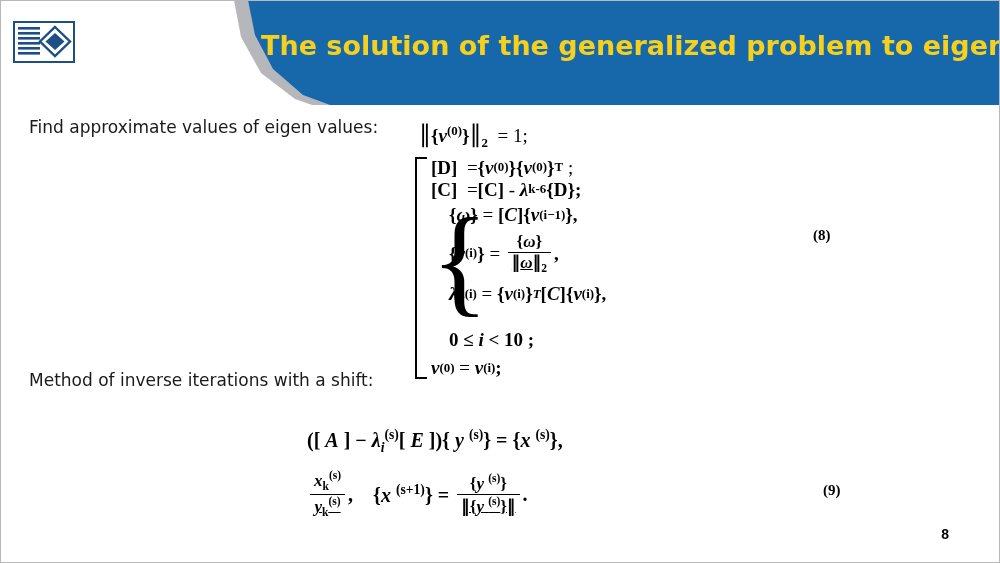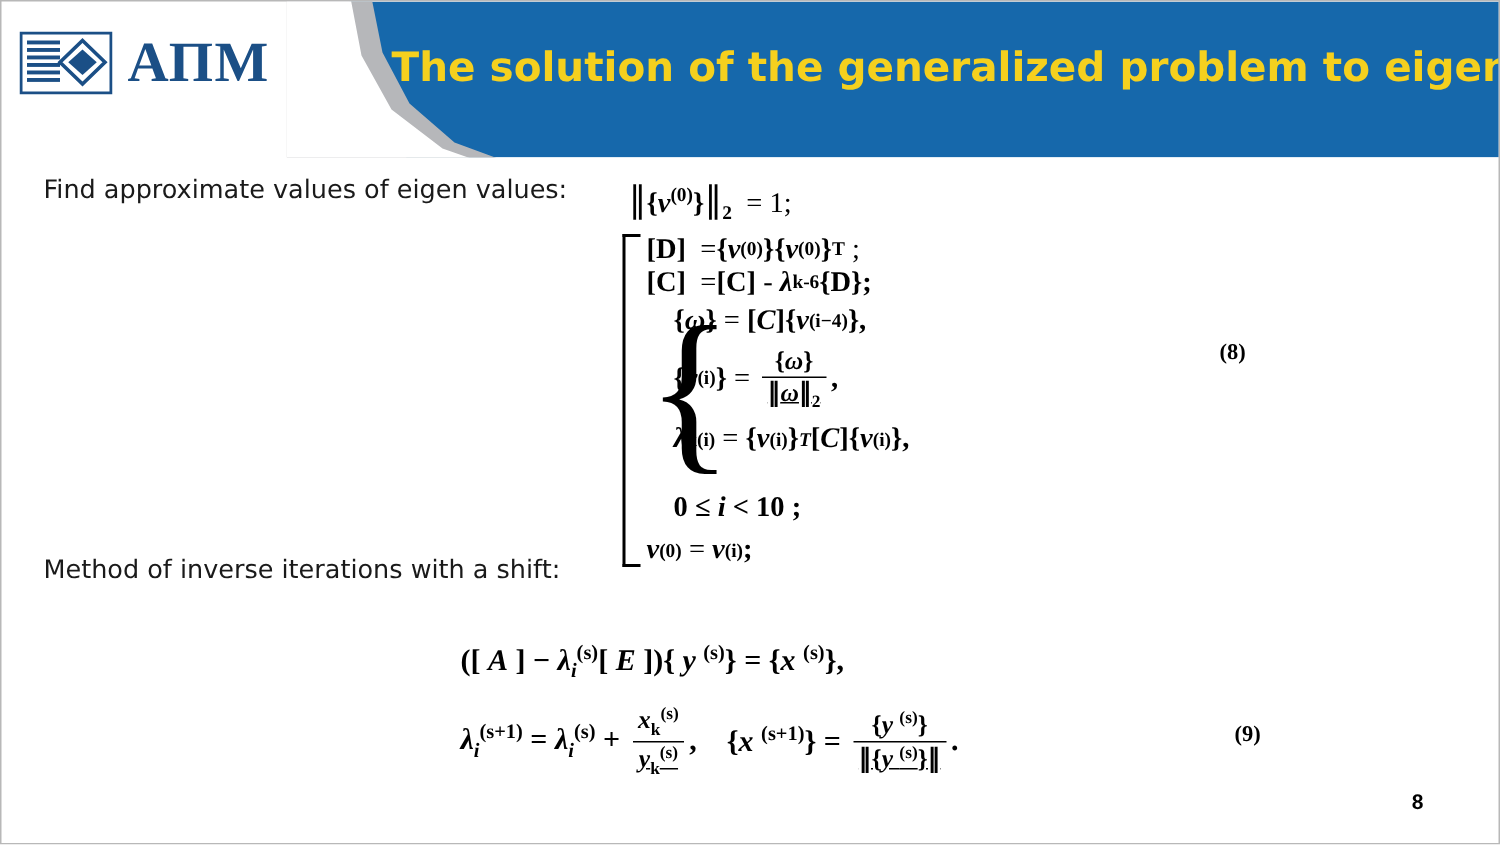--- a/index.html
+++ b/index.html
@@ -234,21 +234,20 @@
             <rect x="5" y="11" width="22" height="2.6"></rect>
             <rect x="5" y="16" width="22" height="2.6"></rect>
             <rect x="5" y="21" width="22" height="2.6"></rect>
             <rect x="5" y="26" width="22" height="2.6"></rect>
             <rect x="5" y="31" width="22" height="2.6"></rect>
           </g>
           <polygon points="42,6 57,20.5 42,35 27,20.5" fill="none" stroke="#1b4f86" stroke-width="2.4"></polygon>
           <polygon points="42,12 51.5,20.5 42,29 32.5,20.5" fill="#1b4f86"></polygon>
         </svg>
       </span>
-      <span class="logo-text">АПМ</span>
     </div>
 
     <div class="slide-title">The solution of the generalized problem to eigen values</div>
   </div>
 
   <div class="body-area">
 
     <div class="label label-inverse">Method of inverse iterations with a shift:</div>
     <div class="label label-find">Find approximate values of eigen values:</div>
 
@@ -273,21 +272,21 @@
         </div>
 
         <div class="line">
           <span class="bold">[C]</span>&nbsp;&nbsp;= <span class="bold">[C]</span>&nbsp;-&nbsp;<span class="bold mi">λ</span><span class="sub bold">k-6</span><span class="bold">{D};</span>
         </div>
 
         <div class="inner-group">
           <span class="big-brace">{</span>
 
           <div class="line">
-            <span class="bold">{</span><span class="bold mi">ω</span><span class="bold">}</span>&nbsp;=&nbsp;<span class="bold">[</span><span class="bold mi">C</span><span class="bold">]{</span><span class="bold mi">v</span><span class="sup bold">(i−4)</span><span class="bold">},</span>
+            <span class="bold">{</span><span class="bold mi">ω</span><span class="bold">}</span>&nbsp;=&nbsp;<span class="bold">[</span><span class="bold mi">C</span><span class="bold">]{</span><span class="bold mi">v</span><span class="sup bold">(i−1)</span><span class="bold">},</span>
           </div>
 
           <div class="line" style="margin-top:6px;">
             <span class="bold">{</span><span class="bold mi">v</span><span class="sup bold">(i)</span><span class="bold">}</span>&nbsp;=&nbsp;
             <span class="frac">
               <span class="num bold">{<span class="mi">ω</span>}</span>
               <span class="den bold">∥<span class="mi">ω</span>∥<span class="sub">2</span></span>
             </span>
             <span class="bold">,</span>
           </div>
@@ -305,21 +304,20 @@
           <span class="bold mi">v</span><span class="sup bold">(0)</span>&nbsp;=&nbsp;<span class="bold mi">v</span><span class="sup bold">(i)</span><span class="bold">;</span>
         </div>
       </div>
     </div>
 
     <div class="block9 math">
       <div class="line">
         <span class="nb bold">([&nbsp;<span class="mi">A</span>&nbsp;] − <span class="mi">λ</span><span class="sub"><span class="mi">i</span></span><span class="sup">(s)</span>[&nbsp;<span class="mi">E</span>&nbsp;]){&nbsp;<span class="mi">y</span>&nbsp;<span class="sup">(s)</span>} = {<span class="mi">x</span>&nbsp;<span class="sup">(s)</span>},</span>
       </div>
       <div class="line">
-        <span class="nb bold"><span class="mi">λ</span><span class="sub"><span class="mi">i</span></span><span class="sup">(s+1)</span>&nbsp;=&nbsp;<span class="mi">λ</span><span class="sub"><span class="mi">i</span></span><span class="sup">(s)</span>&nbsp;+&nbsp;</span>
         <span class="frac">
           <span class="num bold"><span class="mi">x</span><span class="sub">k</span><span class="sup">(s)</span></span>
           <span class="den bold"><span class="mi">y</span><span class="sub">k</span><span class="sup">(s)</span></span>
         </span>
         <span class="bold">,&nbsp;&nbsp;&nbsp;&nbsp;</span>
         <span class="nb bold">{<span class="mi">x</span>&nbsp;<span class="sup">(s+1)</span>}&nbsp;=&nbsp;</span>
         <span class="frac">
           <span class="num bold">{<span class="mi">y</span>&nbsp;<span class="sup">(s)</span>}</span>
           <span class="den bold">∥{<span class="mi">y</span>&nbsp;<span class="sup">(s)</span>}∥</span>
         </span>

